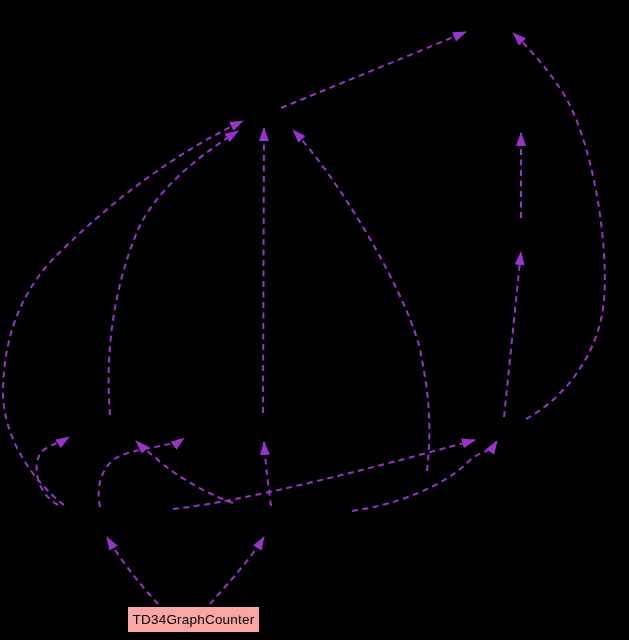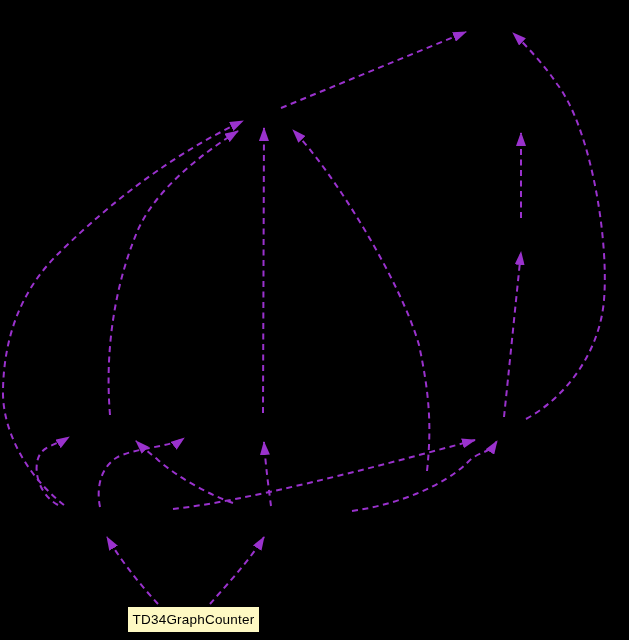--- a/index.html
+++ b/index.html
@@ -47,16 +47,16 @@
         <path d="M 504,417 C 509,370 515,310 521,252" fill="none" stroke="#9a32cd" stroke-width="2" stroke-dasharray="6 4.5" marker-end="url(#arrowhead)"></path>
         <path d="M 521,218 L 521,133" fill="none" stroke="#9a32cd" stroke-width="2" stroke-dasharray="6 4.5" marker-end="url(#arrowhead)"></path>
         <path d="M 173,509 C 245,501 365,470 475,440" fill="none" stroke="#9a32cd" stroke-width="2" stroke-dasharray="6 4.5" marker-end="url(#arrowhead)"></path>
         <path d="M 352,511 C 400,504 445,485 468,462 C 480,450 488,455 497,441" fill="none" stroke="#9a32cd" stroke-width="2" stroke-dasharray="6 4.5" marker-end="url(#arrowhead)"></path>
         <path d="M 100,507 C 96,487 101,468 116,458 C 132,448 172,447 184,438" fill="none" stroke="#9a32cd" stroke-width="2" stroke-dasharray="6 4.5" marker-end="url(#arrowhead)"></path>
         <path d="M 233,503 C 207,494 176,476 158,460 C 150,453 143,448 136,441" fill="none" stroke="#9a32cd" stroke-width="2" stroke-dasharray="6 4.5" marker-end="url(#arrowhead)"></path>
         <path d="M 271,506 C 269,490 266,470 264,442" fill="none" stroke="#9a32cd" stroke-width="2" stroke-dasharray="6 4.5" marker-end="url(#arrowhead)"></path>
       </g>
   </svg>
 
-  <div id="root-node" class="graph-node" style="left: 127px; top: 606px; width: 133px; height: 27px; background: #fef9c3; border: 1.4px solid rgb(0, 0, 0);">
+  <div id="root-node" class="graph-node" style="left: 127px; top: 606px; width: 133px; height: 27px; background: #fca5a5; border: 1.4px solid rgb(0, 0, 0);">
     <span style="color: rgb(0, 0, 0);">TD34GraphCounter</span>
   </div>
 </div>
 
 </body></html>

